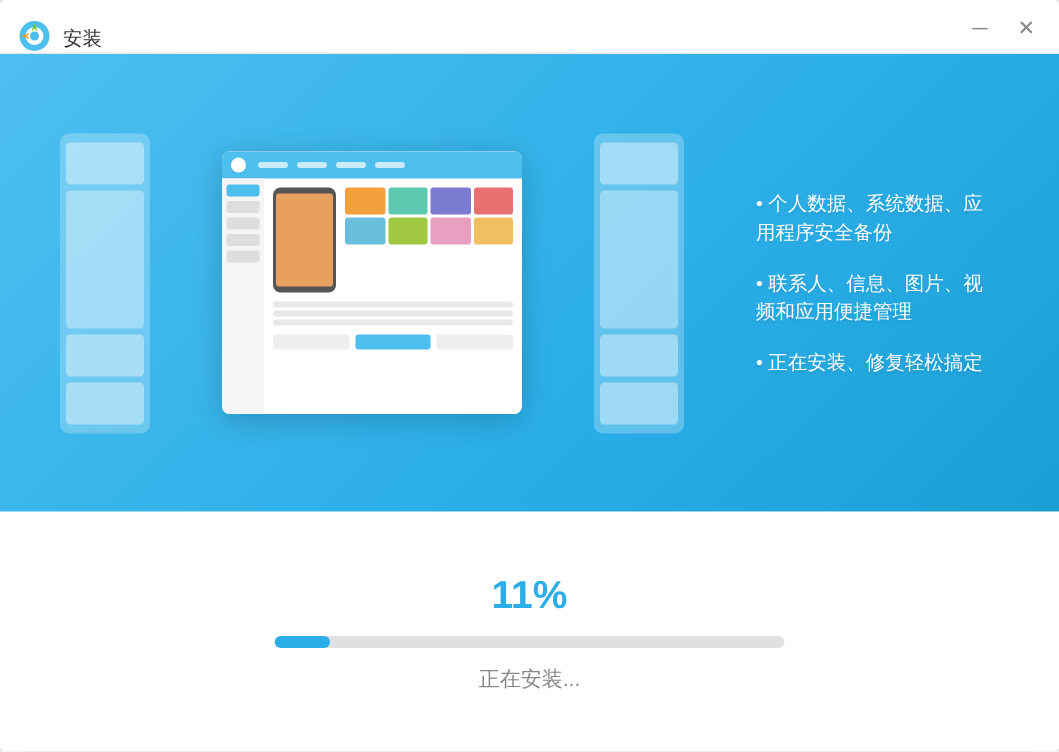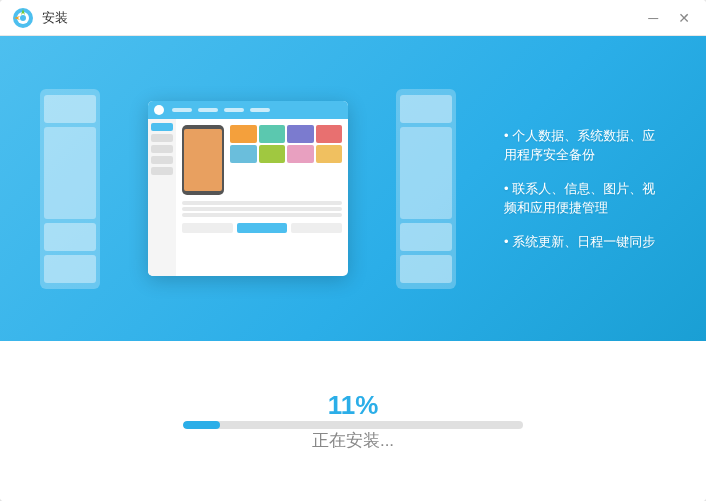--- a/index.html
+++ b/index.html
@@ -19,22 +19,22 @@
       border-radius: 4px;
       box-shadow: 0 2px 16px rgba(0,0,0,0.18);
       overflow: hidden;
       display: flex;
       flex-direction: column;
     }
     .titlebar {
       height: 36px;
       background: #fff;
       display: flex;
-      align-items: center;
-      padding: 16px 12px;
+      align-items: flex-end;
+      padding: 0 12px;
       border-bottom: 1px solid #e8e8e8;
       flex-shrink: 0;
       position: relative;
     }
     .titlebar-logo {
       width: 22px;
       height: 22px;
       margin-right: 8px;
     }
     .titlebar-title {
@@ -257,20 +257,21 @@
       line-height: 1.5;
       text-shadow: 0 1px 2px rgba(0,0,0,0.1);
     }
     .content-bottom {
       height: 160px;
       background: #fff;
       display: flex;
       flex-direction: column;
       align-items: center;
       justify-content: center;
+      gap: 12px;
       flex-shrink: 0;
     }
     .progress-percent {
       font-size: 26px;
       font-weight: bold;
       color: #2baee8;
     }
     .progress-bar-container {
       width: 340px;
       height: 8px;
@@ -278,21 +279,21 @@
       border-radius: 4px;
       overflow: hidden;
     }
     .progress-bar-fill {
       height: 100%;
       background: #2baee8;
       border-radius: 4px;
       transition: width 0.3s;
     }
     .progress-status {
-      font-size: 17px;
+      font-size: 14px;
       color: #888;
     }
   </style>
 </head>
 <body>
 
 <div class="window">
 
   <div class="titlebar">
     <svg class="titlebar-logo" viewBox="0 0 22 22">
@@ -371,21 +372,21 @@
     <div class="side-panel-right">
       <div class="sp-row"></div>
       <div class="sp-row tall"></div>
       <div class="sp-row"></div>
       <div class="sp-row"></div>
     </div>
 
     <div class="feature-list">
       <span class="feature-item">• 个人数据、系统数据、应用程序安全备份</span>
       <span class="feature-item">• 联系人、信息、图片、视频和应用便捷管理</span>
-      <span class="feature-item">• 系统更新、日程一键同步</span>
+      <span class="feature-item">• 正在安装、修复轻松搞定</span>
     </div>
   </div>
 
   <div class="content-bottom">
     <div class="progress-percent">11%</div>
     <div class="progress-bar-container">
       <div class="progress-bar-fill" style="width: 11%"></div>
     </div>
     <div class="progress-status">正在安装...</div>
   </div>

